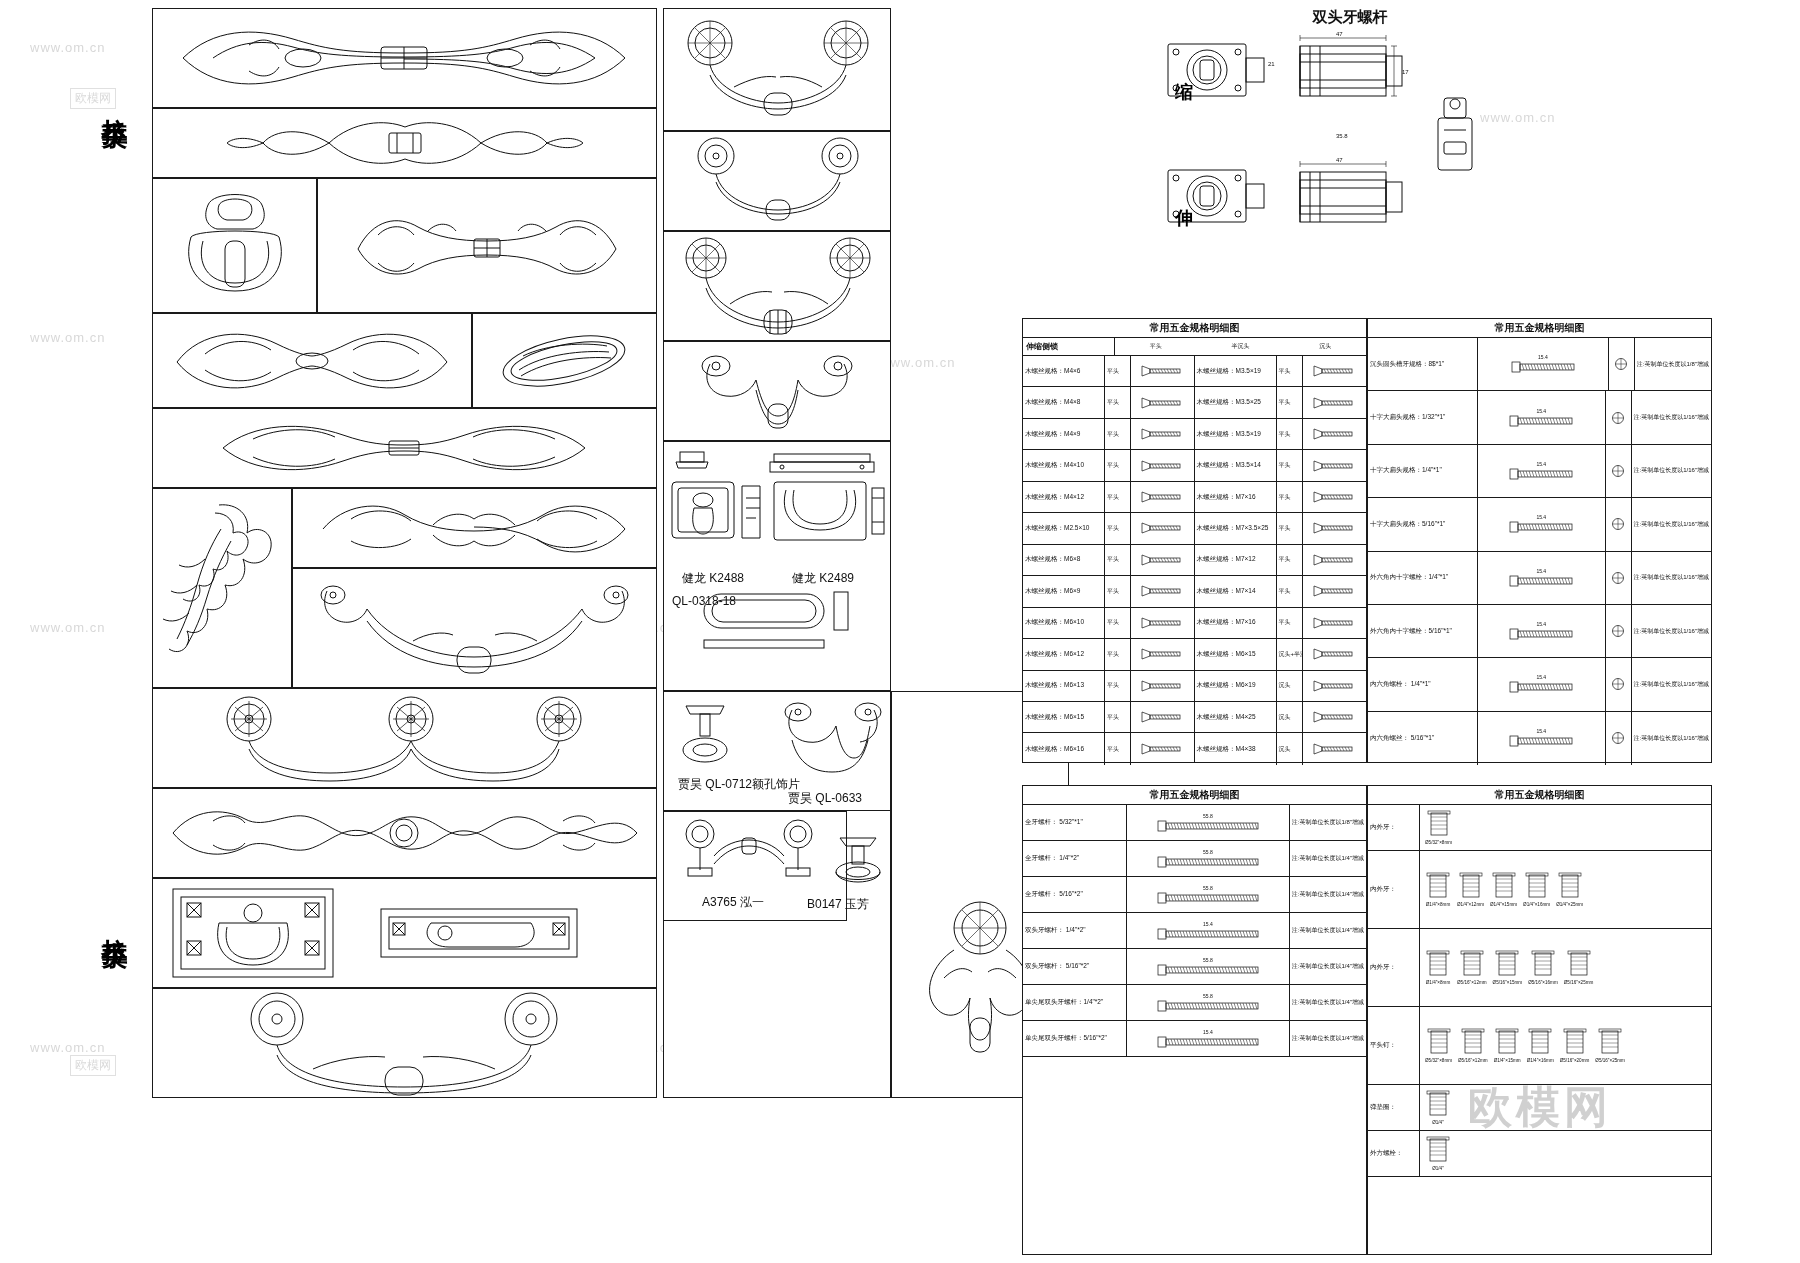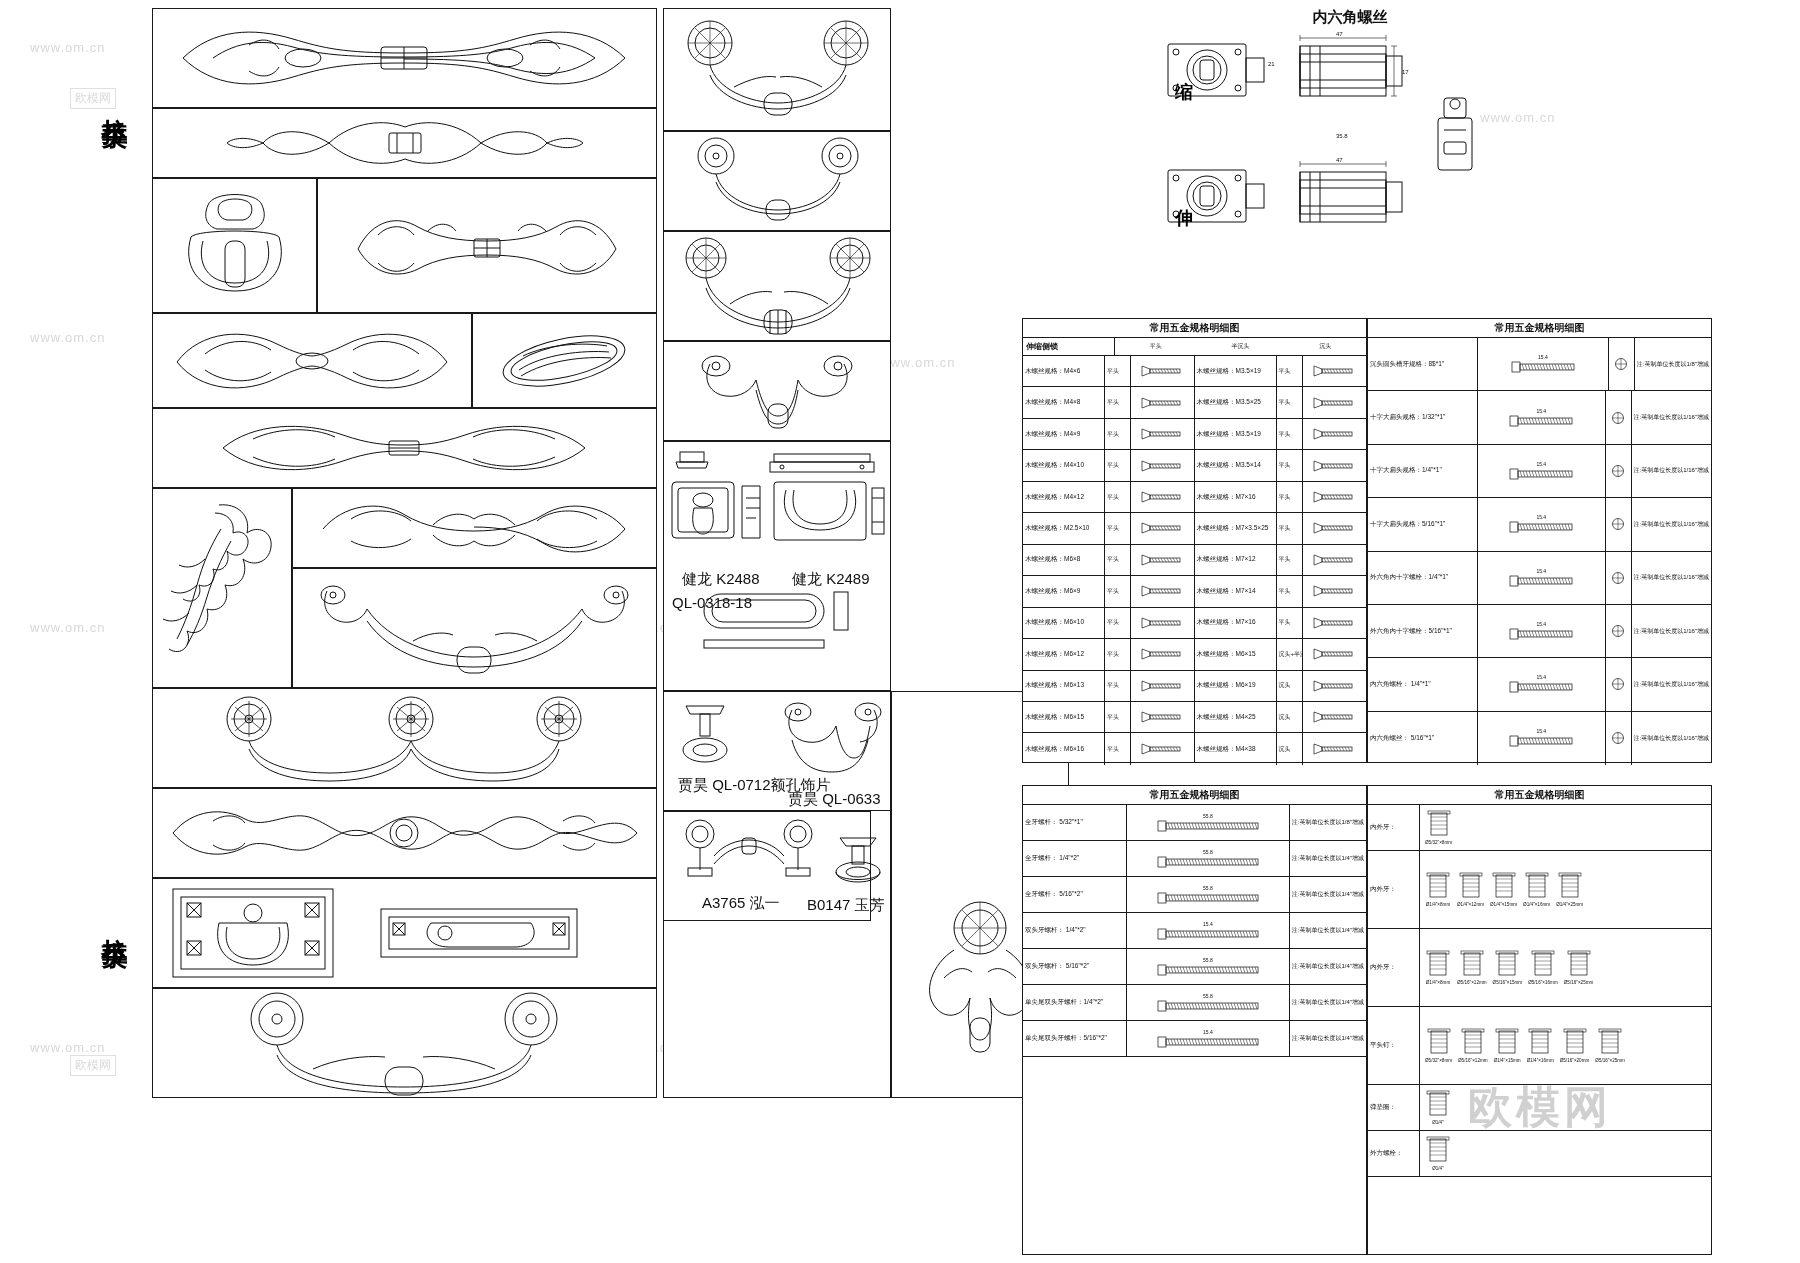--- a/index.html
+++ b/index.html
@@ -1,21 +1,21 @@
 <!DOCTYPE html>
 <html><head>
 <meta charset="utf-8">
 <style>
   html,body{margin:0;padding:0;background:#ffffff;}
   body{width:1800px;height:1263px;position:relative;font-family:"Liberation Sans","DejaVu Sans",sans-serif;color:#111;overflow:hidden;}
   .sheet{position:absolute;left:0;top:0;width:1800px;height:1263px;}
 
   
   .box{position:absolute;border:1px solid #1a1a1a;box-sizing:border-box;background:#fff;}
-  .lbl{position:absolute;font-size:15px;color:#111;white-space:nowrap;}
+  .lbl{position:absolute;font-size:12px;color:#111;white-space:nowrap;}
   .ttl{position:absolute;font-size:11px;font-weight:bold;text-align:center;}
 
   
   .vlabel{position:absolute;font-size:26px;line-height:40px;font-weight:bold;letter-spacing:2px;text-align:center;color:#000;font-family:"DejaVu Sans",sans-serif;}
 
   
   .wm{position:absolute;color:#d8d8d8;font-size:13px;letter-spacing:1px;user-select:none;pointer-events:none;}
   .wm-box{position:absolute;color:#dadada;font-size:12px;border:1px solid #e0e0e0;padding:1px 4px;user-select:none;pointer-events:none;}
   .wm-big{position:absolute;color:#d0d0d0;font-size:44px;font-weight:bold;letter-spacing:4px;user-select:none;pointer-events:none;font-family:"DejaVu Sans",sans-serif;}
 
@@ -411,21 +411,21 @@
         <ellipse cx="204" cy="20" rx="13" ry="9"></ellipse>
           <circle cx="204" cy="20" r="3"></circle>
         <path d="M172 34 C176 56 182 66 190 66 C198 66 202 56 206 34"></path>
         <path d="M128 48 C134 72 150 80 168 80 C186 80 198 72 204 48"></path>
       </g>
     </svg>
     <div class="lbl" style="left:14px;top:84px;">贾昊  QL-0712额孔饰片</div>
     <div class="lbl" style="left:124px;top:98px;">贾昊  QL-0633</div>
   </div>
 
-  <div class="box" style="left:663px;top:811px;width:208px;height:110px;">
+  <div class="box" style="left:663px;top:811px;width:184px;height:110px;">
     <svg width="226" height="108" viewBox="0 0 226 108">
       <g fill="none" stroke="#111" stroke-width="1">
         <circle cx="36" cy="22" r="14"></circle>
           <circle cx="36" cy="22" r="8"></circle>
         <circle cx="134" cy="22" r="14"></circle>
           <circle cx="134" cy="22" r="8"></circle>
         <path d="M36 36 V58 M134 36 V58"></path>
         <rect x="24" y="56" width="24" height="8"></rect>
         <rect x="122" y="56" width="24" height="8"></rect>
         <path d="M50 44 C60 32 74 28 85 28 C96 28 110 32 120 44"></path>
@@ -454,21 +454,21 @@
           </g>
         <path d="M62 258 C40 272 30 300 44 316 C56 330 74 322 78 306"></path>
         <path d="M114 258 C136 272 146 300 132 316 C120 330 102 322 98 306"></path>
         <path d="M78 306 C74 330 78 348 88 348 C98 348 102 330 98 306"></path>
         <rect x="78" y="326" width="20" height="34" rx="9"></rect>
         <path d="M52 286 C62 276 72 274 80 280 M96 280 C104 274 114 276 124 286"></path>
       </g>
     </svg>
   </div>
 
-  <div class="ttl" style="left:1260px;top:8px;width:180px;font-size:15px;">内六角螺丝</div>
+  <div class="ttl" style="left:1260px;top:8px;width:180px;font-size:15px;">双头牙螺杆</div>
 
   <div class="dw" style="left:1150px;top:30px;">
     <svg width="340" height="240" viewBox="0 0 340 240">
       <g fill="none" stroke="#111" stroke-width="1">
 
         <rect x="18" y="14" width="78" height="52" rx="2"></rect>
         <circle cx="57" cy="40" r="20"></circle>
           <circle cx="57" cy="40" r="14"></circle>
         <rect x="50" y="30" width="14" height="20" rx="3"></rect>
         <circle cx="26" cy="22" r="3"></circle>

